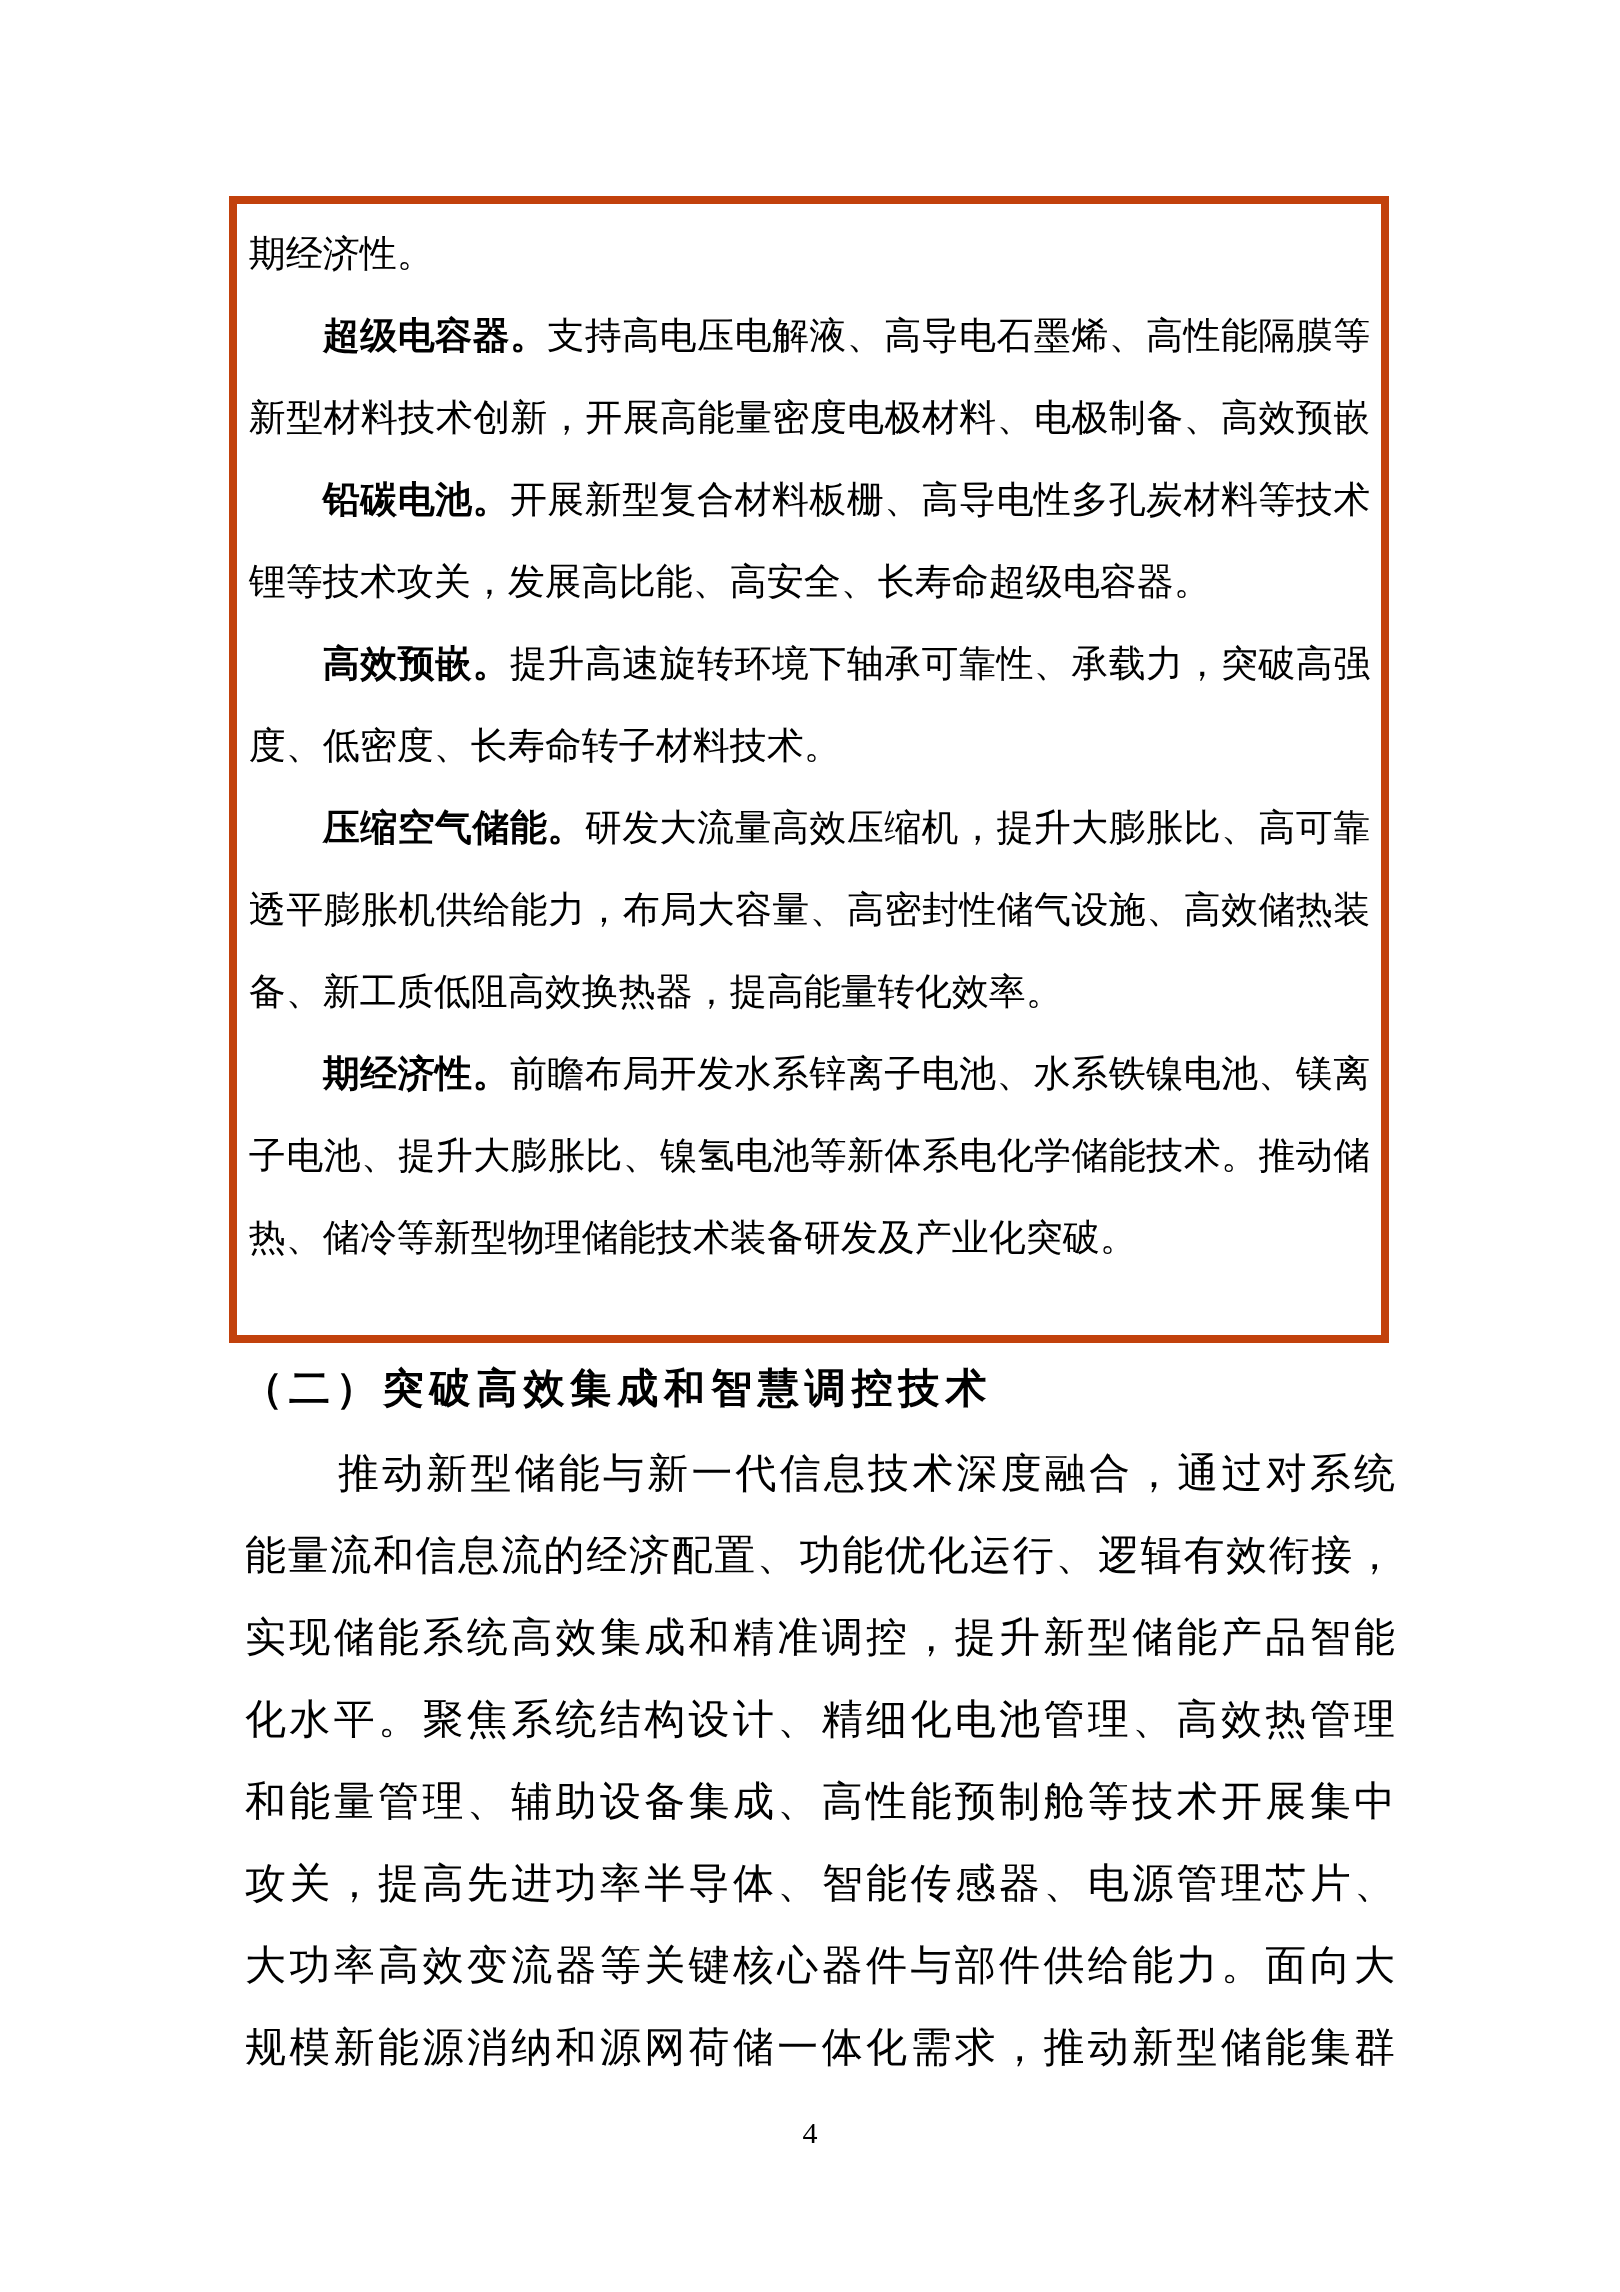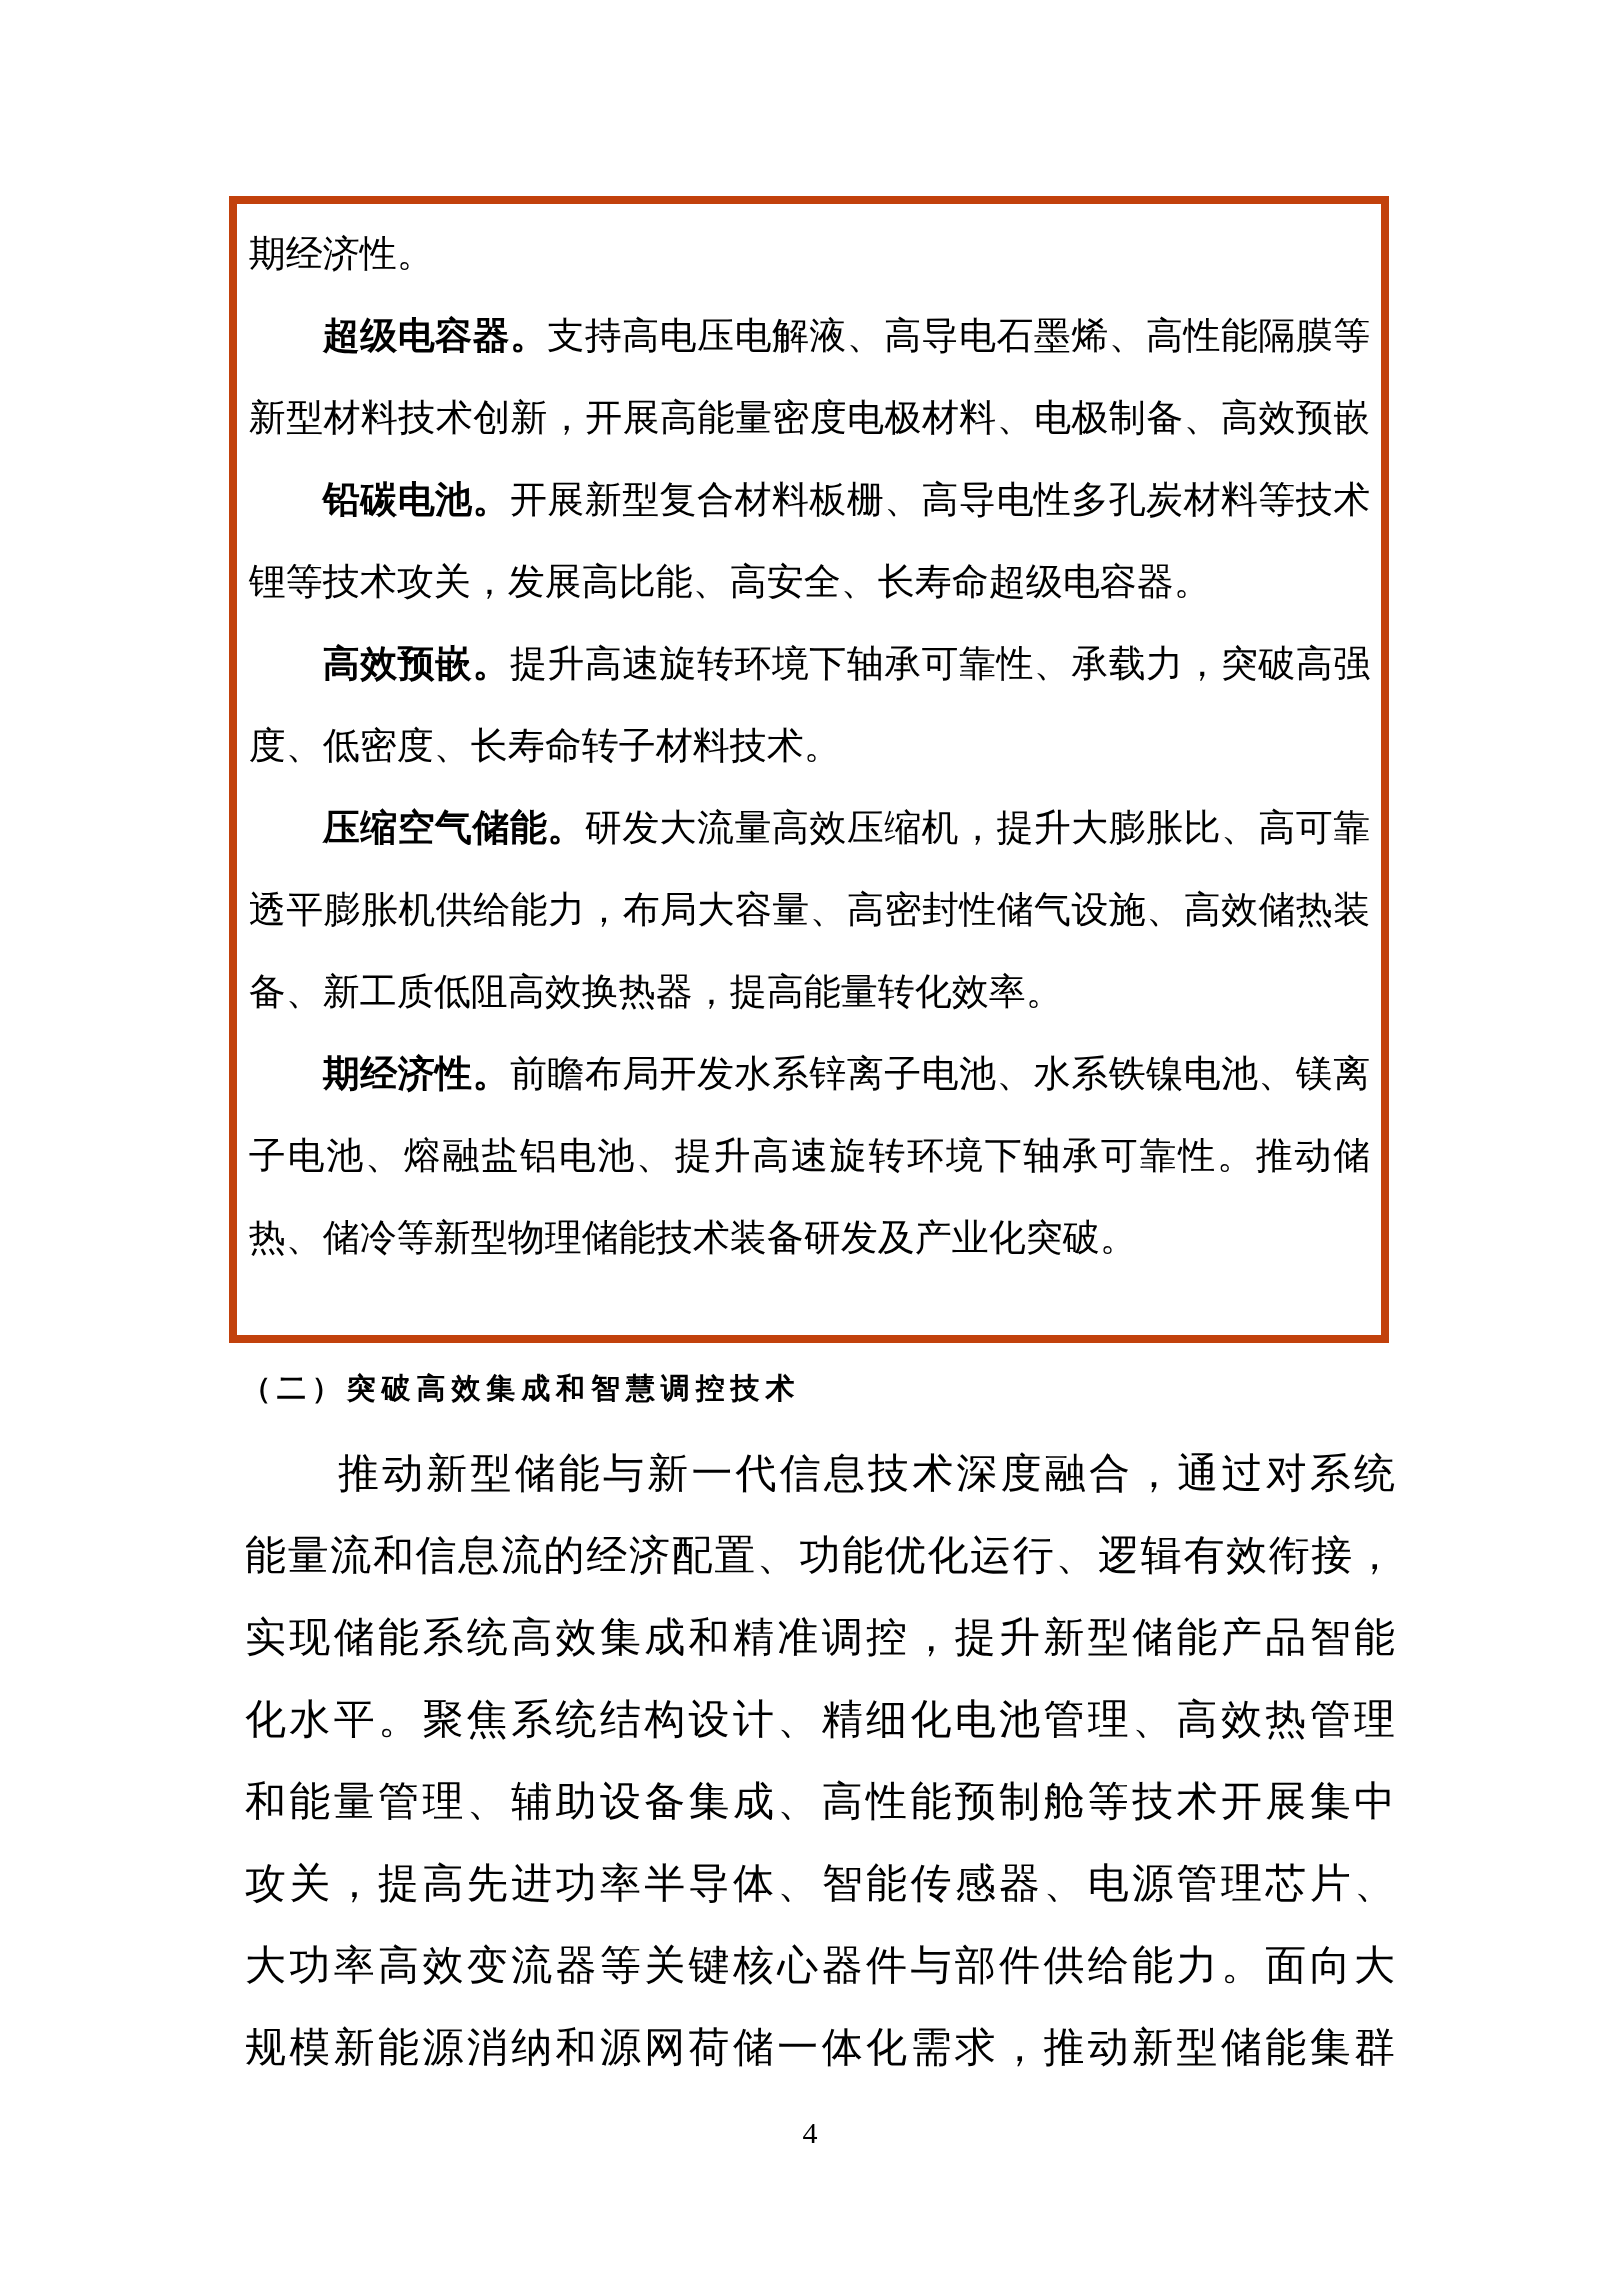--- a/index.html
+++ b/index.html
@@ -29,21 +29,21 @@
   .line.stretch{
     text-align:justify;
     text-align-last:justify;
   }
   .textbox .line.ind{padding-left:74px;}
   .line b{font-weight:bold;}
   
   .section-heading{
     position:absolute;left:242px;top:1347px;
     width:1150px;
-    font-size:29px;line-height:82px;
+    font-size:41px;line-height:82px;
     font-weight:bold;
     letter-spacing:5.9px;
     text-align:left;
   }
   
   .body-para{
     position:absolute;left:245px;top:1432px;
     width:1150px;
   }
   .body-para .line{
@@ -67,21 +67,21 @@
     <div class="line stretch ind"><b>超级电容器。</b><span>支持高电压电解液、高导电石墨烯、高性能隔膜等</span></div>
     <div class="line stretch">新型材料技术创新，开展高能量密度电极材料、电极制备、高效预嵌</div>
     <div class="line stretch ind"><b>铅碳电池。</b><span>开展新型复合材料板栅、高导电性多孔炭材料等技术</span></div>
     <div class="line">锂等技术攻关，发展高比能、高安全、长寿命超级电容器。</div>
     <div class="line stretch ind"><b>高效预嵌。</b><span>提升高速旋转环境下轴承可靠性、承载力，突破高强</span></div>
     <div class="line">度、低密度、长寿命转子材料技术。</div>
     <div class="line stretch ind"><b>压缩空气储能。</b><span>研发大流量高效压缩机，提升大膨胀比、高可靠</span></div>
     <div class="line stretch">透平膨胀机供给能力，布局大容量、高密封性储气设施、高效储热装</div>
     <div class="line">备、新工质低阻高效换热器，提高能量转化效率。</div>
     <div class="line stretch ind"><b>期经济性。</b><span>前瞻布局开发水系锌离子电池、水系铁镍电池、镁离</span></div>
-    <div class="line stretch">子电池、熔融盐铝电池、提升高速旋转环境下轴承可靠性。推动储</div>
+    <div class="line stretch">子电池、提升大膨胀比、镍氢电池等新体系电化学储能技术。推动储</div>
     <div class="line">热、储冷等新型物理储能技术装备研发及产业化突破。</div>
   </div>
 
 <div class="section-heading">（二）突破高效集成和智慧调控技术</div>
 
 <div class="body-para" id="body-lines">
     <div class="line stretch ind">推动新型储能与新一代信息技术深度融合，通过对系统</div>
     <div class="line stretch">能量流和信息流的经济配置、功能优化运行、逻辑有效衔接，</div>
     <div class="line stretch">实现储能系统高效集成和精准调控，提升新型储能产品智能</div>
     <div class="line stretch">化水平。聚焦系统结构设计、精细化电池管理、高效热管理</div>

